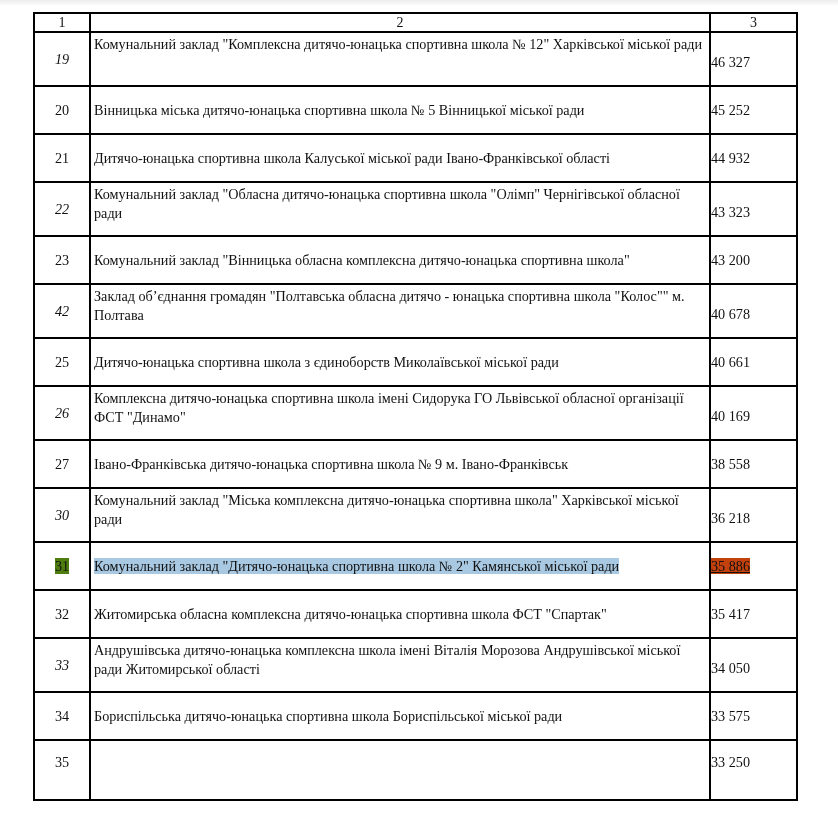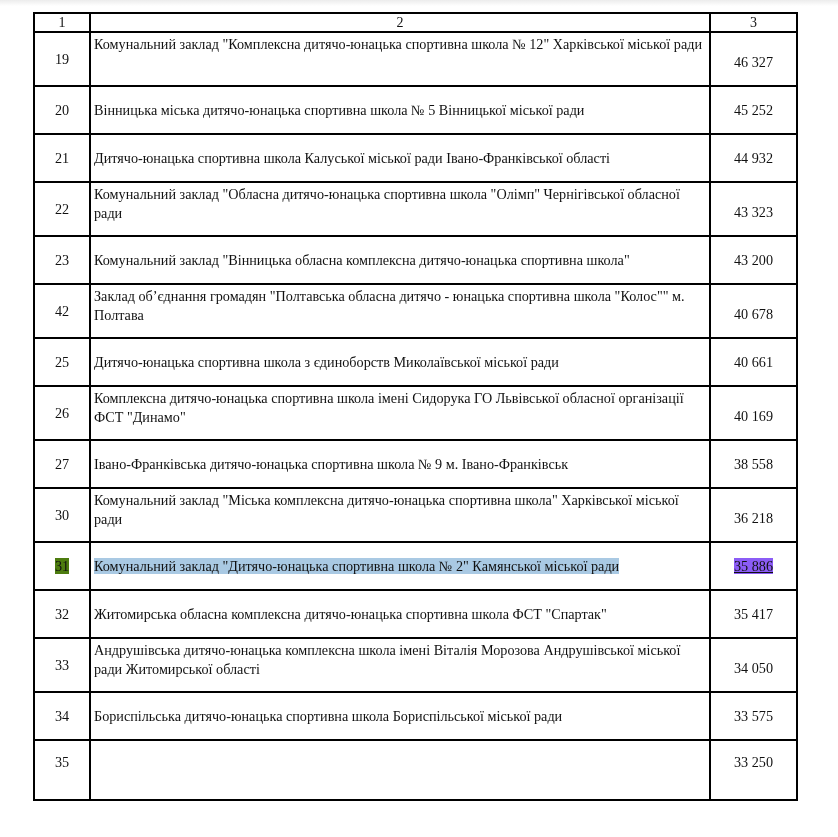--- a/index.html
+++ b/index.html
@@ -46,28 +46,27 @@
     font-size: 14px;
   }
   td.num {
     text-align: center;
   }
   td.name {
     padding: 0 4px 0 3px !important;
     text-align: left;
   }
   td.val {
-    text-align: center;
   }
   tr.r2 td { height: 46px; }
   tr.r1 td { height: 46px; }
   tr.r2 td.val { padding-top: 6px !important; }
   tr.r2 td.name { padding-top: 0 !important; vertical-align: top; }
   tr.r2 td.name .inner { display: block; padding-top: 2px; }
-  tr.r2 td.num { vertical-align: middle; }
+  tr.r2 td.num { vertical-align: middle; font-style: italic; }
   .hl {
     background: #a9c9e3;
   }
   tr.last td { height: 46px; vertical-align: top; }
   tr.last td.num, tr.last td.val { padding-top: 12px !important; }
 </style>
 </head>
 <body>
 
 <div class="top-band"></div>
@@ -141,21 +140,21 @@
     <tr class="r2">
       <td class="num">30</td>
       <td class="name">
           <span class="inner">Комунальний заклад "Міська комплексна дитячо-юнацька спортивна школа" Харківської міської ради</span>
         </td>
       <td class="val">36 218</td>
     </tr>
     <tr class="r1">
       <td class="num"><span class="hl" style="background: #4d7c0f;">31</span></td>
       <td class="name"><span class="hl" style="background: rgb(169, 201, 227);">Комунальний заклад "Дитячо-юнацька спортивна школа № 2" Камянської міської ради</span></td>
-      <td class="val"><span class="hl" style="background: #8b5cf6; text-decoration: underline;">35 886</span></td>
+      <td class="val"><span class="hl" style="background: #c2410c; text-decoration: underline;">35 886</span></td>
     </tr>
     <tr class="r1">
       <td class="num">32</td>
       <td class="name">Житомирська обласна комплексна дитячо-юнацька спортивна школа ФСТ "Спартак"</td>
       <td class="val">35 417</td>
     </tr>
     <tr class="r2">
       <td class="num">33</td>
       <td class="name">
           <span class="inner">Андрушівська дитячо-юнацька комплексна школа  імені Віталія Морозова Андрушівської міської ради Житомирської області</span>

